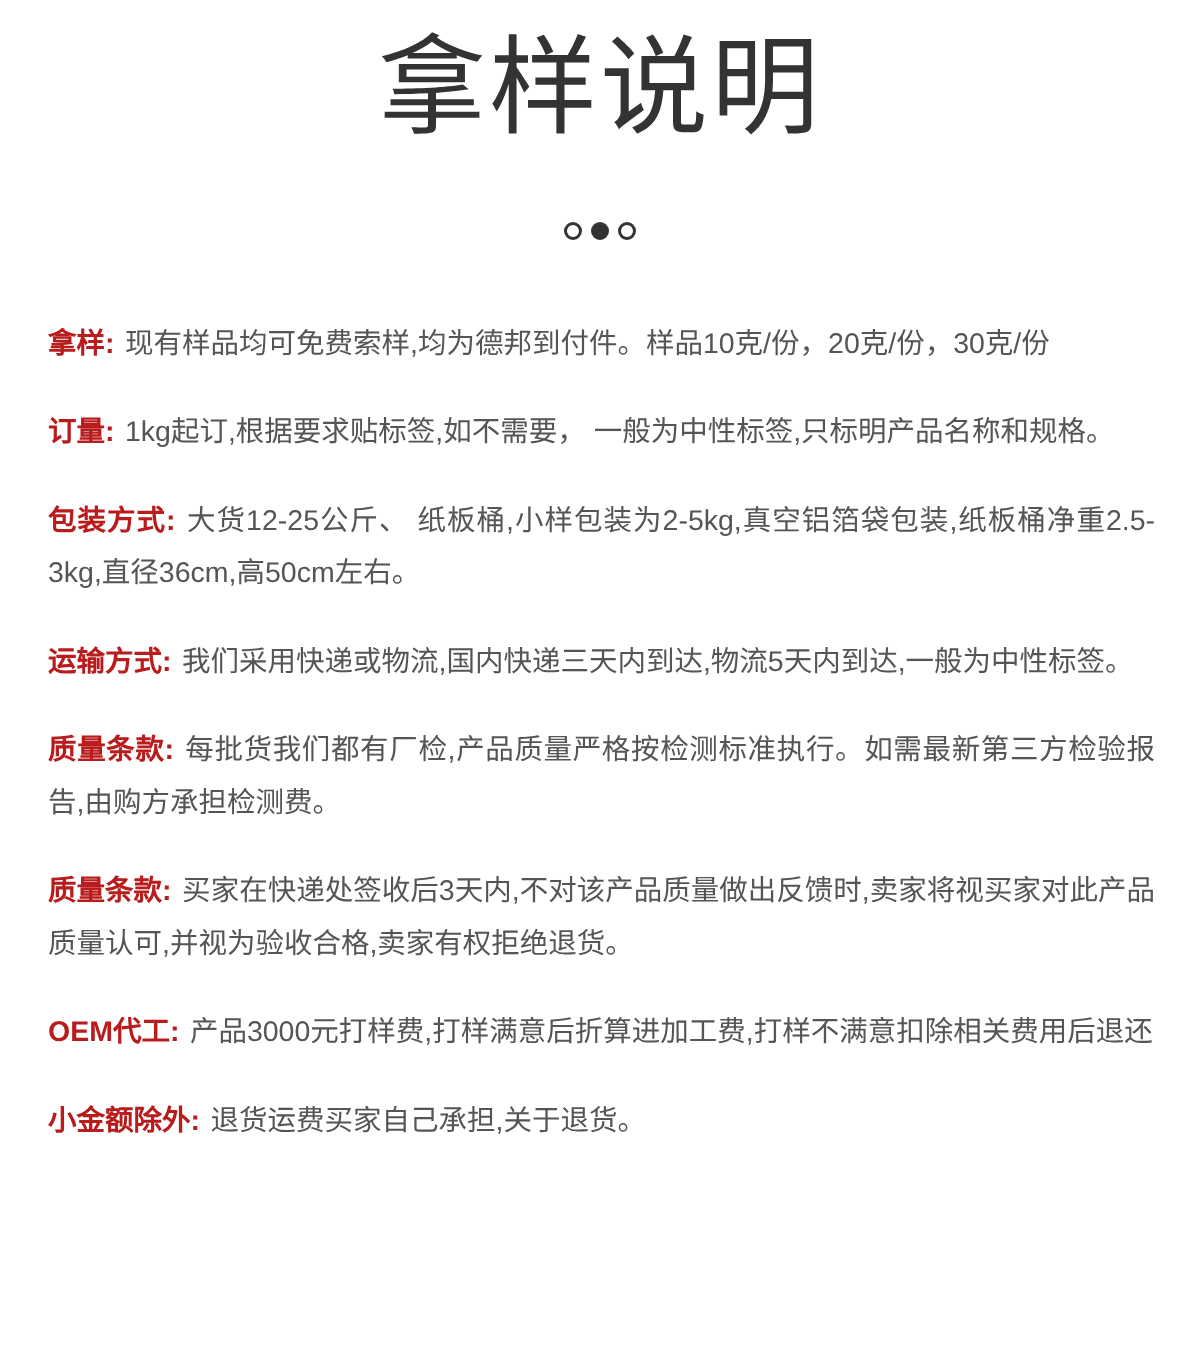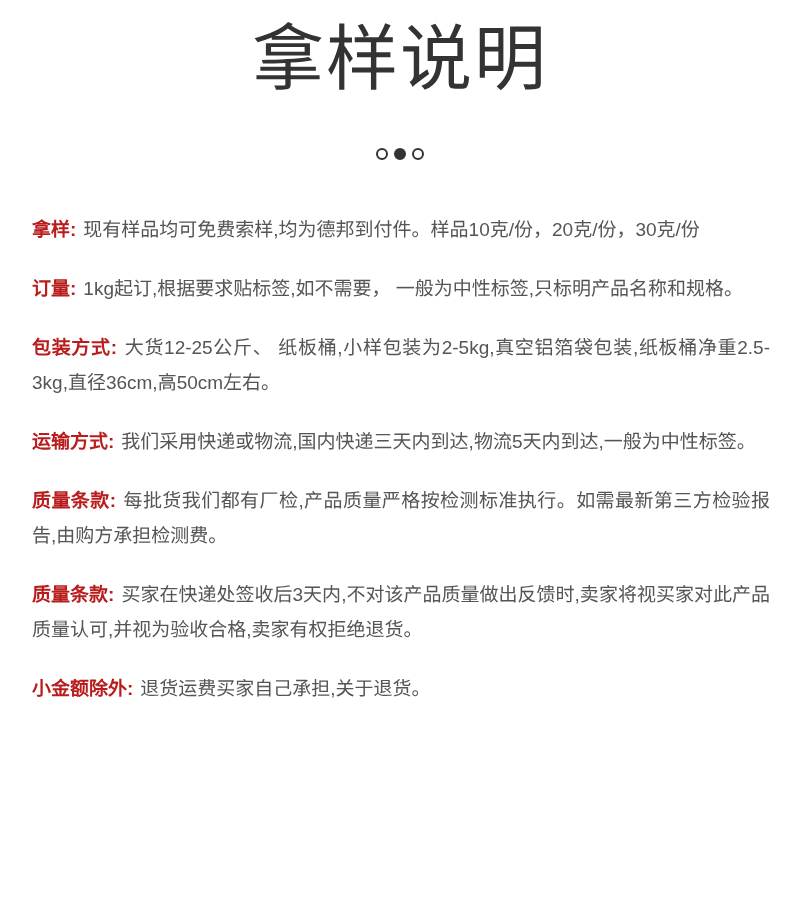--- a/index.html
+++ b/index.html
@@ -96,19 +96,22 @@
   </p>
 
   <p class="section">
     <span class="label">质量条款:</span><span class="text">每批货我们都有厂检,产品质量严格按检测标准执行。如需最新第三方检验报告,由购方承担检测费。</span>
   </p>
 
   <p class="section">
     <span class="label">质量条款:</span><span class="text">买家在快递处签收后3天内,不对该产品质量做出反馈时,卖家将视买家对此产品质量认可,并视为验收合格,卖家有权拒绝退货。</span>
   </p>
 
+  <p class="section">
+    <span class="label">OEM代工:</span><span class="text">产品3000元打样费,打样满意后折算进加工费,打样不满意扣除相关费用后退还</span>
+  </p>
 
   <p class="section">
     <span class="label">小金额除外:</span><span class="text">退货运费买家自己承担,关于退货。</span>
   </p>
 </div>
 
 </div>
 
 </body></html>

